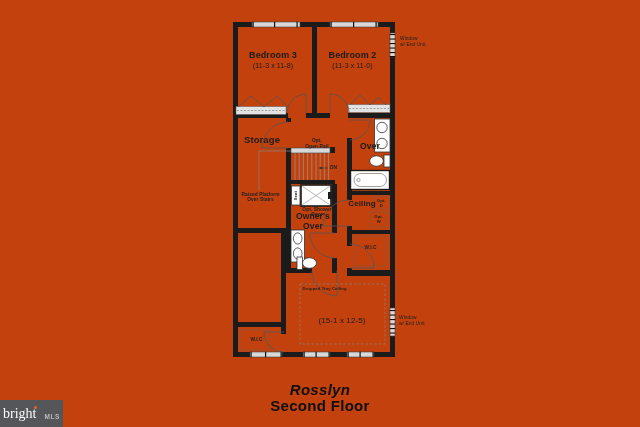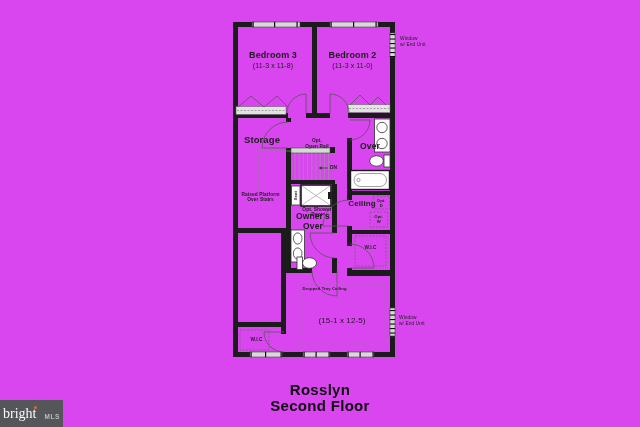--- a/index.html
+++ b/index.html
@@ -1,16 +1,16 @@
 <!DOCTYPE html>
 <html><head>
 <meta charset="utf-8">
 <style>
   html,body{margin:0;padding:0;background:#ffffff;}
-  .stage{position:relative;width:640px;height:427px;background:#d946ef;overflow:hidden;
+  .stage{position:relative;width:640px;height:427px;background:#c2410c;overflow:hidden;
          font-family:"Liberation Sans",sans-serif;}
   svg{position:absolute;left:0;top:0;}
   .lbl{position:absolute;color:#1c1c1c;text-align:center;white-space:pre-line;
        line-height:1.18;letter-spacing:.1px;}
   .room{font-size:9px;font-weight:600;}
   .room-lg{font-size:10.5px;font-weight:600;letter-spacing:.3px;}
   .dims{font-size:7px;font-weight:500;}
   .dims-lg{font-size:8px;font-weight:500;}
   .tiny{font-size:4.8px;font-weight:600;color:#222;line-height:1.25;}
   .micro{font-size:4.2px;font-weight:600;color:#222;line-height:1.3;}
@@ -225,21 +225,21 @@
   <div class="lbl micro left-align" style="left:302.5px;top:285.5px;width:62px;">Dropped Tray Ceiling</div>
   <div class="lbl dims-lg" style="left:294px;top:316px;width:96px;">(15-1 x 12-5)</div>
 
   <div class="lbl tiny" style="left:239px;top:337px;width:35px;">W.I.C</div>
 
   <div class="lbl tiny left-align" style="left:400px;top:36px;width:32px;font-weight:500;">Window
 w/ End Unit</div>
   <div class="lbl tiny left-align" style="left:399px;top:315px;width:32px;font-weight:500;">Window
 w/ End Unit</div>
 
-  <div class="lbl title" style="left:220px;top:381px;width:200px;">Rosslyn</div>
+  <div class="lbl title" style="left:220px;top:381px;width:200px;font-style:italic;">Rosslyn</div>
   <div class="lbl title" style="left:220px;top:397px;width:200px;">Second Floor</div>
 
   <div class="logo">
     <span class="logo-brand">bright<span class="logo-dot"></span></span>
     <span class="logo-mls">MLS</span>
   </div>
 
 </div>
 
 </body></html>

